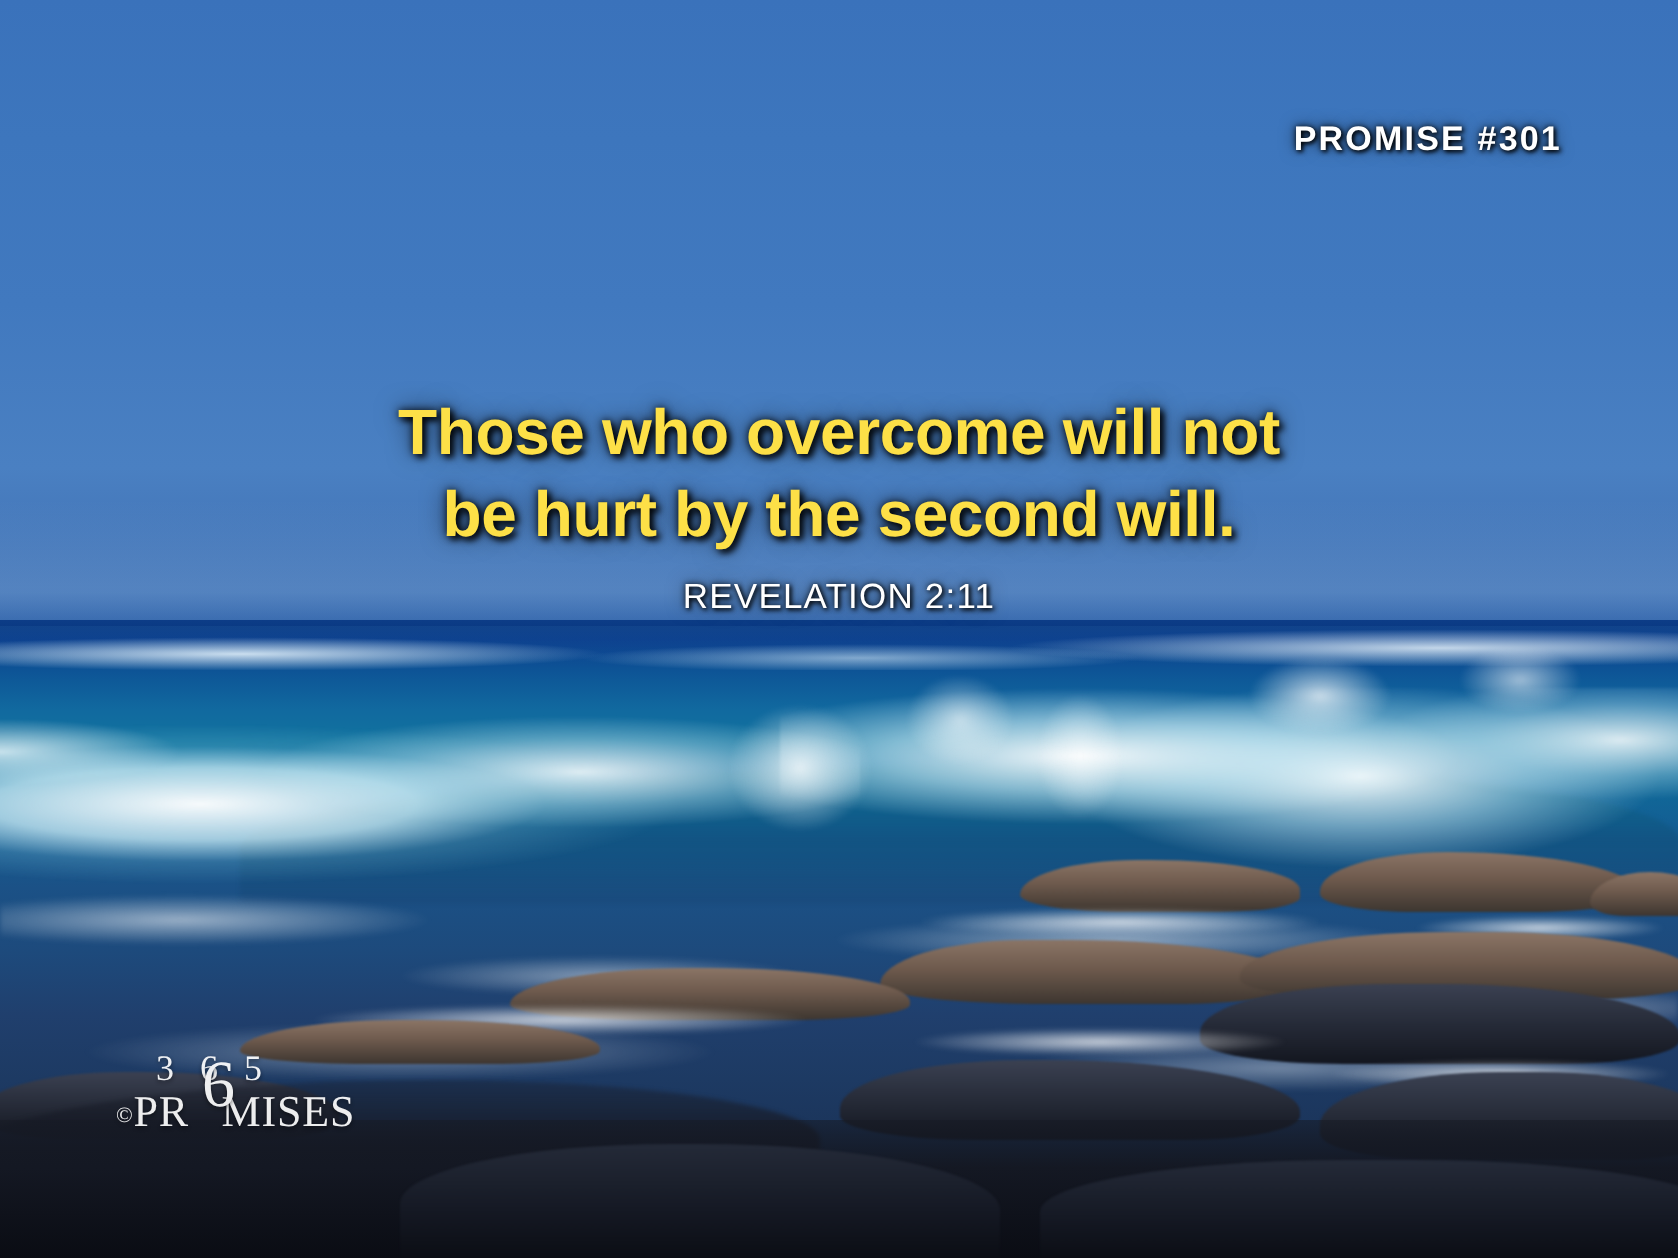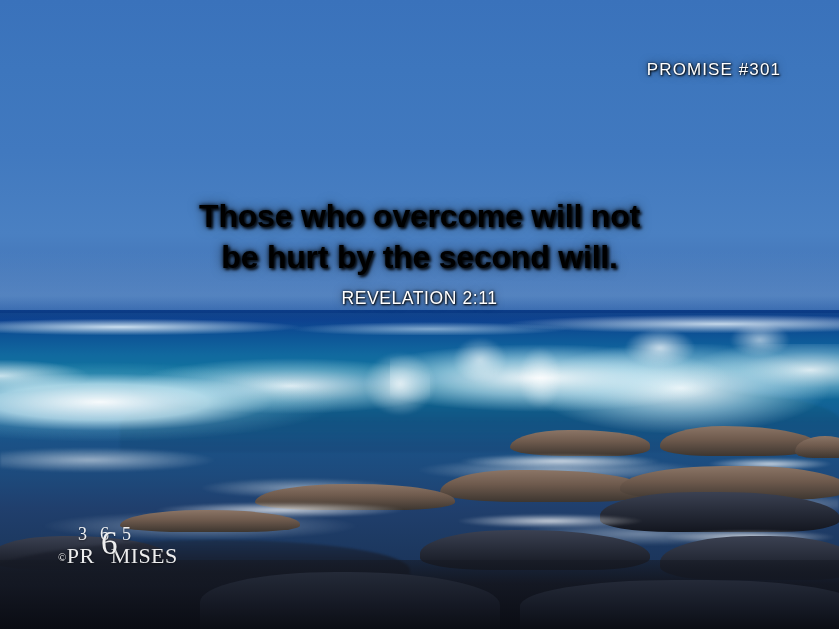--- a/index.html
+++ b/index.html
@@ -190,38 +190,38 @@
     filter: blur(1px);
   }
 
   
   .promise-number {
     position: absolute;
     right: 58px;
     top: 60px;
     color: #ffffff;
     font-size: 17px;
-    font-weight: normal;
+    font-weight: bold;
     letter-spacing: 1.1px;
     text-shadow:
       0 0 3px rgba(0,0,0,.85),
       1px 1px 2px rgba(0,0,0,.9),
       0 0 8px rgba(0,0,0,.55);
     white-space: nowrap;
   }
 
   .verse-block {
     position: absolute;
     left: 0;
     top: 196px;
     width: 839px;
     text-align: center;
   }
   .verse-line {
-    color: #000000;
+    color: #fde047;
     font-size: 32px;
     font-weight: bold;
     line-height: 41px;
     letter-spacing: -0.2px;
     text-shadow:
       0 0 4px rgba(0,0,0,.9),
       2px 2px 3px rgba(0,0,0,.85),
       0 0 12px rgba(0,0,0,.6);
     white-space: nowrap;
   }

